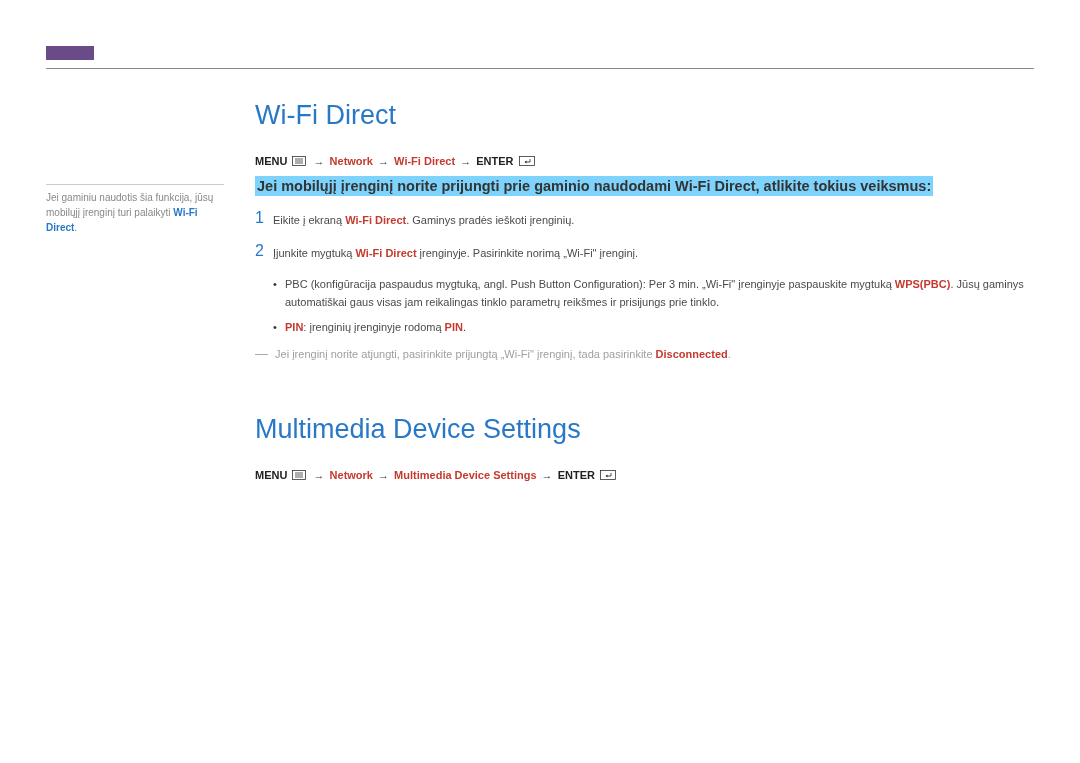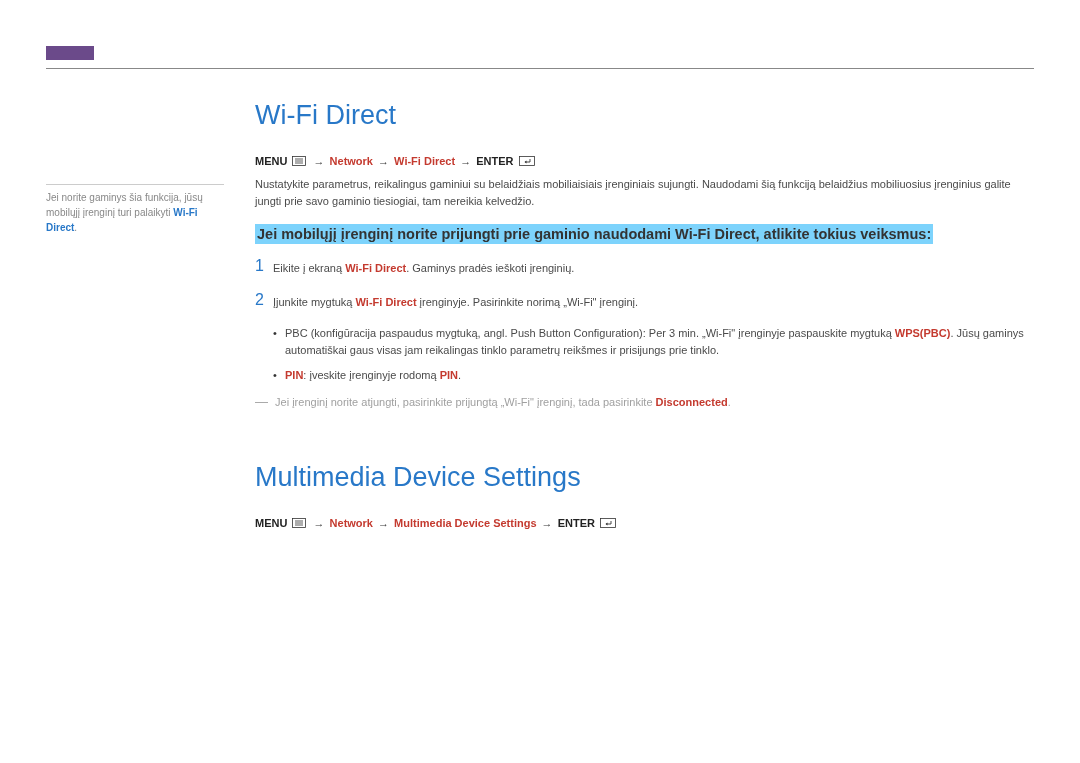--- a/index.html
+++ b/index.html
@@ -38,21 +38,21 @@
 </style>
 </head>
 <body>
 
 <div class="page">
   <div class="top-accent"></div>
   <div class="top-rule"></div>
 
   <div class="side-rule"></div>
   <aside class="sidebar">
-    <span>Jei norite gaminys šia funkcija, jūsų mobilųjį įrenginį turi palaikyti </span><span class="wifi">Wi-Fi Direct</span><span>.</span>
+    <span>Jei gaminiu naudotis šia funkcija, jūsų mobilųjį įrenginį turi palaikyti </span><span class="wifi">Wi-Fi Direct</span><span>.</span>
   </aside>
 
   <main class="content">
 
     <h1>Wi-Fi Direct</h1>
 
     <p class="menu-path">
       <span class="bold">MENU</span>
       <span class="icon menu-icon-svg"><svg width="14" height="10" viewBox="0 0 14 10">
             <rect x="0.5" y="0.5" width="13" height="9" fill="none" stroke="#333" stroke-width="0.8"></rect>
@@ -66,21 +66,20 @@
       <span class="red">Wi-Fi Direct</span>
       <span class="arrow">→</span>
       <span class="bold">ENTER</span>
       <span class="icon enter-icon-svg"><svg width="16" height="10" viewBox="0 0 16 10">
             <rect x="0.5" y="0.5" width="15" height="9" fill="none" stroke="#333" stroke-width="0.8"></rect>
             <path d="M11 3 L11 6 L6 6" fill="none" stroke="#333" stroke-width="0.9"></path>
             <path d="M7.5 4.5 L5.5 6 L7.5 7.5 Z" fill="#333"></path>
           </svg></span>
     </p>
 
-    <p class="body-text">Nustatykite parametrus, reikalingus gaminiui su belaidžiais mobiliaisiais įrenginiais sujungti. Naudodami šią funkciją belaidžius mobiliuosius įrenginius galite jungti prie savo gaminio tiesiogiai, tam nereikia kelvedžio.</p>
 
     <div class="highlight-wrap">
       <span class="highlight-line">Jei mobilųjį įrenginį norite prijungti prie gaminio naudodami Wi-Fi Direct, atlikite tokius veiksmus:</span>
     </div>
 
     <div class="steps">
       <div class="step">
         <div class="step-num">1</div>
         <div class="step-body">
           <span>Eikite į ekraną </span><span class="red">Wi-Fi Direct</span><span>. Gaminys pradės ieškoti įrenginių.</span>
@@ -92,21 +91,21 @@
           <span>Įjunkite mygtuką </span><span class="red">Wi-Fi Direct</span><span> įrenginyje. Pasirinkite norimą „Wi-Fi" įrenginį.</span>
         </div>
       </div>
     </div>
 
     <ul class="bullets">
       <li>
         <span>PBC (konfigūracija paspaudus mygtuką, angl. Push Button Configuration): Per 3 min. „Wi-Fi" įrenginyje paspauskite mygtuką </span><span class="red">WPS(PBC)</span><span>. Jūsų gaminys automatiškai gaus visas jam reikalingas tinklo parametrų reikšmes ir prisijungs prie tinklo.</span>
       </li>
       <li>
-        <span class="red">PIN</span><span>: įveskite įrenginyje rodomą </span><span class="red">PIN</span><span>.</span>
+        <span class="red">PIN</span><span>: įrenginių įrenginyje rodomą </span><span class="red">PIN</span><span>.</span>
       </li>
     </ul>
 
     <p class="note">
       <span class="dash">―</span>
       <span>Jei įrenginį norite atjungti, pasirinkite prijungtą „Wi-Fi" įrenginį, tada pasirinkite </span><span class="red">Disconnected</span><span>.</span>
     </p>
 
     <h1 class="second">Multimedia Device Settings</h1>
 

